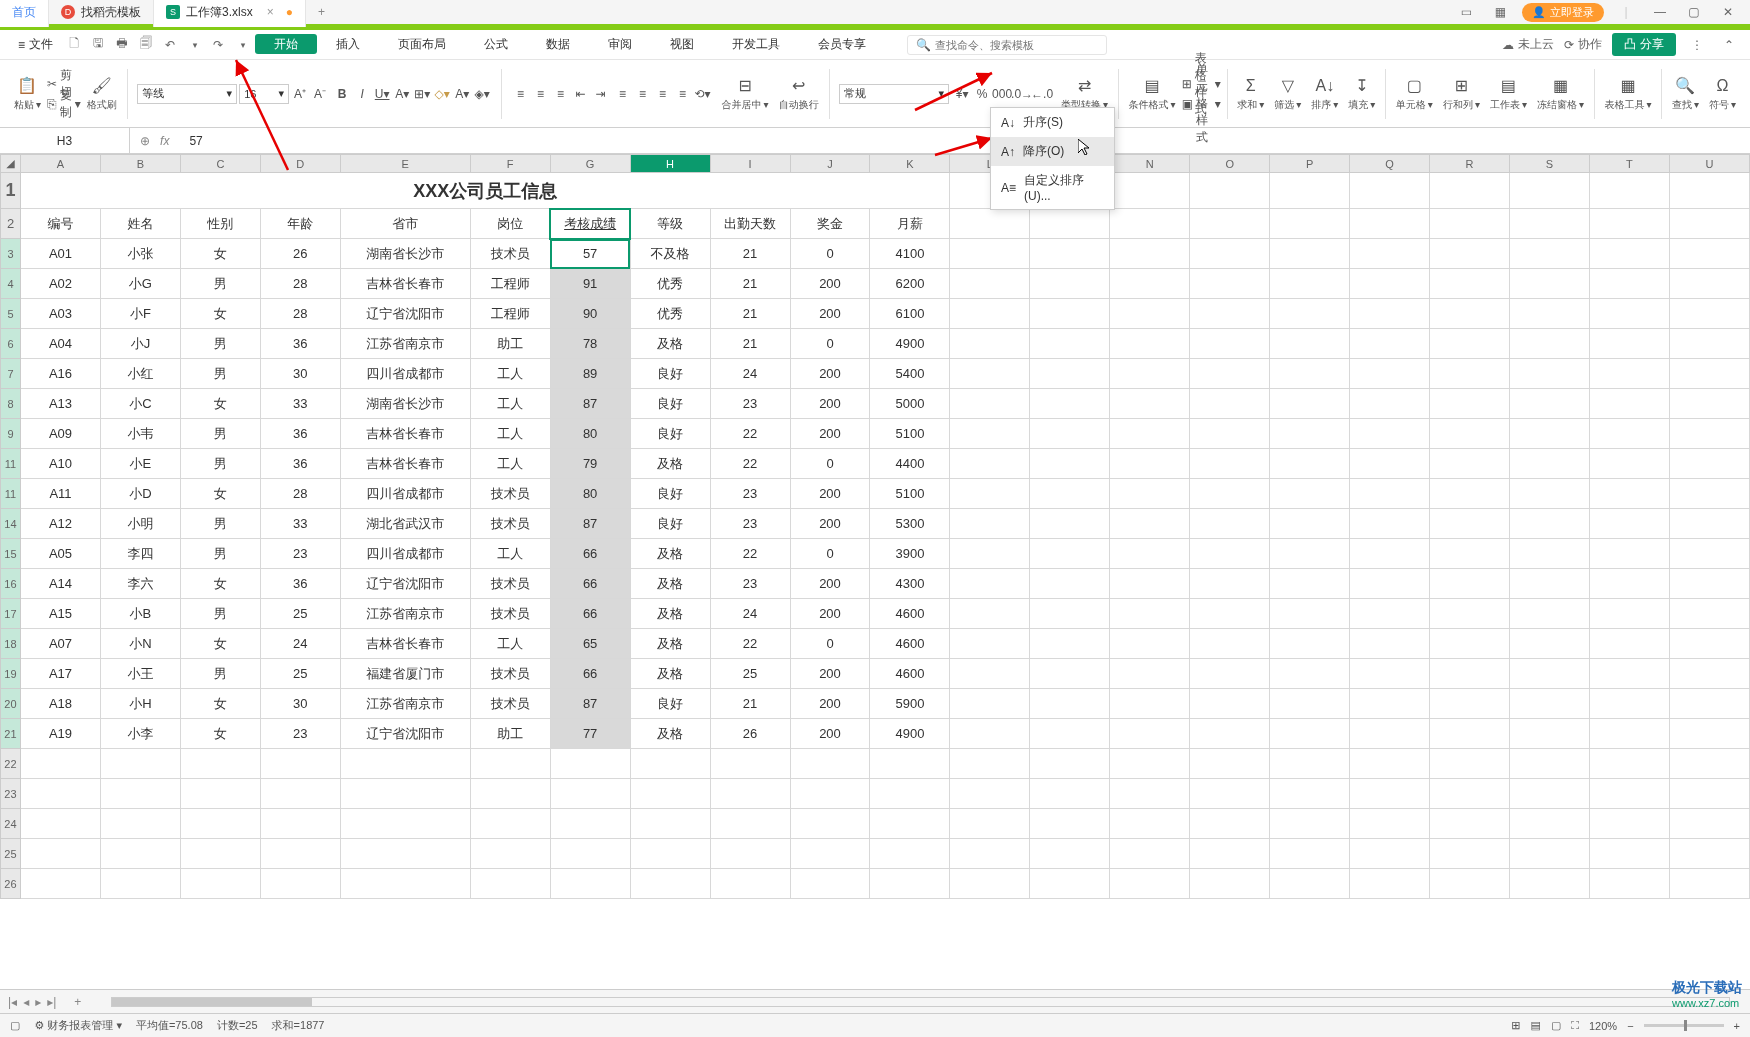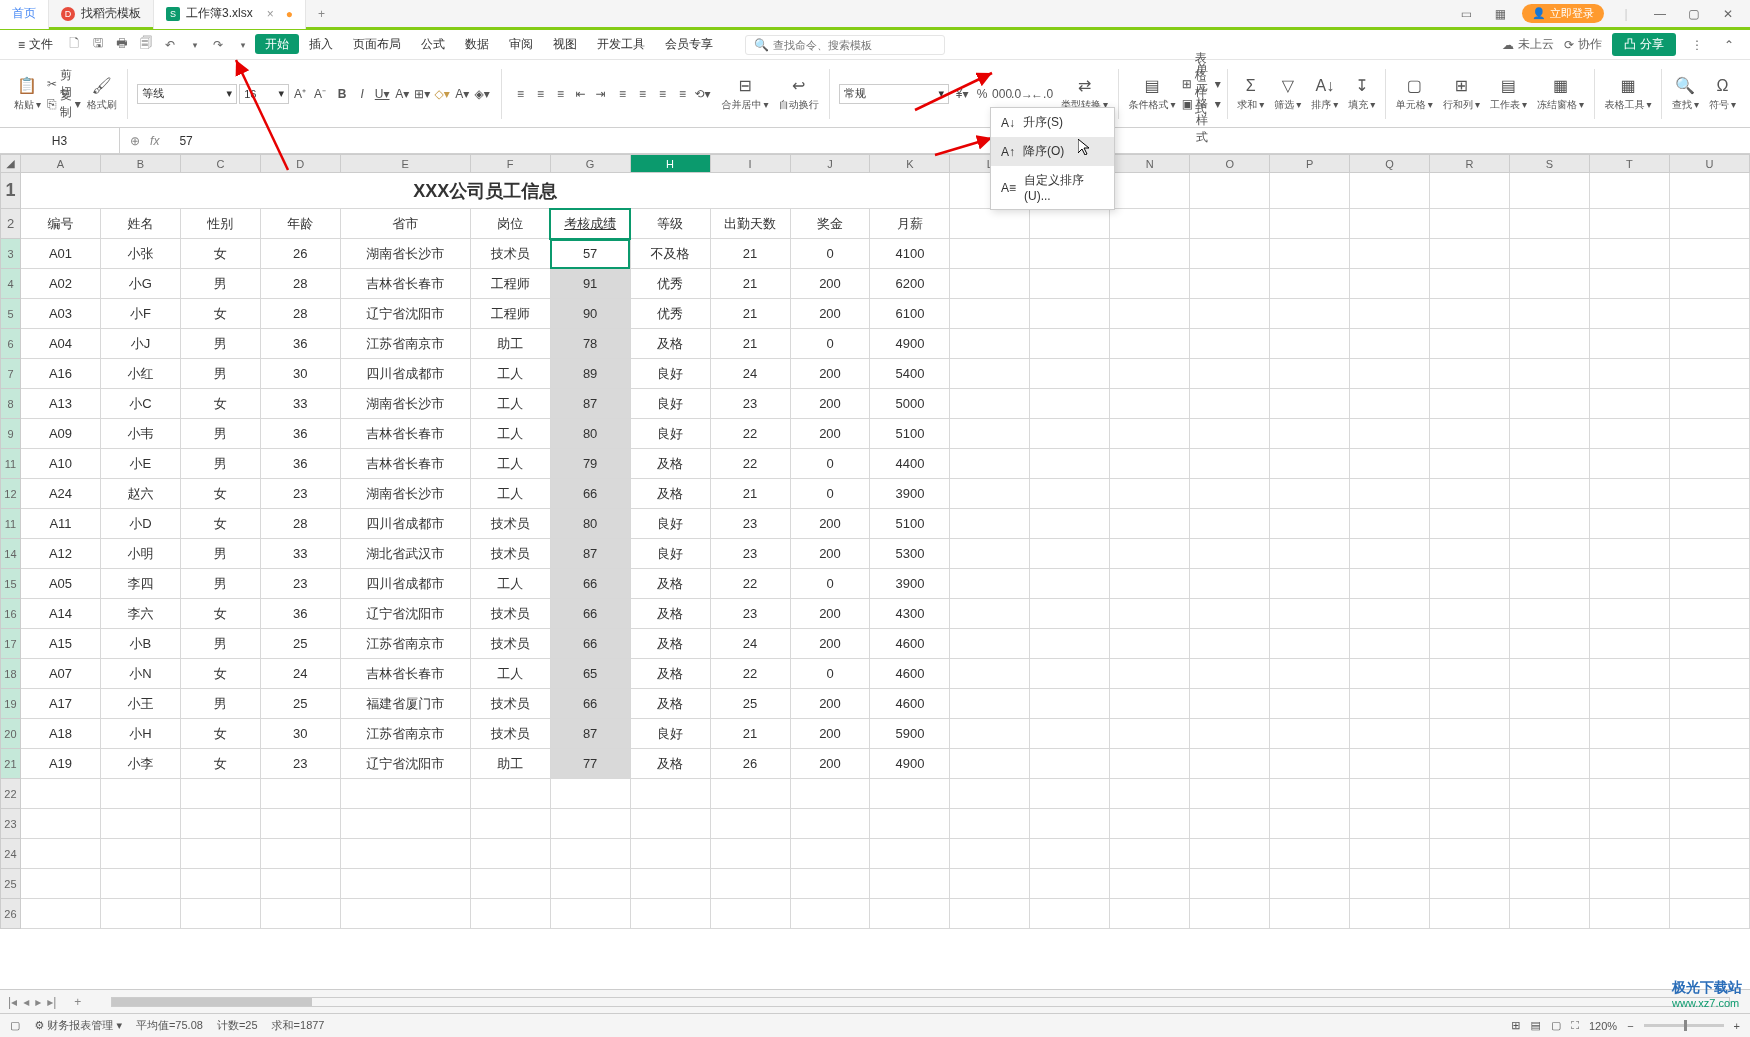--- a/index.html
+++ b/index.html
@@ -1,50 +1,50 @@
 <!DOCTYPE html>
 <html><head>
 <meta charset="utf-8">
 <style>
 * { margin: 0; padding: 0; box-sizing: border-box; }
 body { font-family: "Microsoft YaHei", sans-serif; font-size: 12px; color: #333; background: #fff; overflow: hidden; width: 1750px; height: 1037px; position: relative; }
-.titlebar { height: 30px; background: #f5f5f5; display: flex; align-items: center; border-bottom: 3px solid #84cc16; }
+.titlebar { height: 30px; background: #f5f5f5; display: flex; align-items: center; border-bottom: 6px solid #84cc16; }
 .tab { display: flex; align-items: center; padding: 0 12px; height: 30px; border-right: 1px solid #e5e5e5; gap: 6px; cursor: pointer; }
 .tab.home { color: #4b8bf4; background: #fff; }
 .tab.active { background: #fff; }
 .tab-icon { width: 14px; height: 14px; display: inline-flex; align-items: center; justify-content: center; }
 .tab-icon.green { background: #0b9a6d; color: #fff; border-radius: 2px; font-size: 9px; }
 .tab-icon.orange { background: #e74c3c; color: #fff; border-radius: 50%; font-size: 9px; }
 .tab-close { color: #999; margin-left: 8px; }
 .titlebar-right { margin-left: auto; display: flex; align-items: center; gap: 10px; padding-right: 10px; }
 .login-btn { background: #ff9a2e; color: #fff; padding: 2px 10px; border-radius: 10px; font-size: 11px; display: flex; align-items: center; gap: 4px; }
 .win-btn { width: 24px; height: 24px; display: flex; align-items: center; justify-content: center; color: #666; }
 .menubar { height: 30px; display: flex; align-items: center; padding: 0 10px; gap: 2px; border-bottom: 1px solid #e5e5e5; }
 .menu-file { display: flex; align-items: center; gap: 4px; padding: 0 8px; }
 .menu-icon-btn { width: 22px; height: 22px; display: flex; align-items: center; justify-content: center; color: #666; }
-.menu-tab { padding: 3px 10px; color: #333; cursor: pointer; }
+.menu-tab { padding: 3px 19px; color: #333; cursor: pointer; }
 .menu-tab.active { background: #0b9a6d; color: #fff; border-radius: 3px; }
 .search-box { margin-left: 20px; display: flex; align-items: center; gap: 4px; color: #999; border: 1px solid #e5e5e5; padding: 2px 8px; border-radius: 3px; flex: 0 0 200px; }
 .search-box input { border: none; outline: none; font-size: 11px; flex: 1; background: transparent; }
 .menubar-right { margin-left: auto; display: flex; align-items: center; gap: 10px; }
 .share-btn { background: #0b9a6d; color: #fff; padding: 3px 12px; border-radius: 3px; display: flex; align-items: center; gap: 4px; }
 .ribbon { height: 68px; display: flex; align-items: center; padding: 0 10px; border-bottom: 1px solid #d0d0d0; gap: 2px; }
 .ribbon-btn { display: flex; flex-direction: column; align-items: center; gap: 2px; padding: 2px 4px; color: #555; cursor: pointer; }
 .ribbon-btn .icon { width: 20px; height: 20px; display: flex; align-items: center; justify-content: center; font-size: 16px; }
 .ribbon-btn .lbl { font-size: 10px; white-space: nowrap; display: flex; align-items: center; gap: 2px; }
 .sep { width: 1px; height: 50px; background: #e0e0e0; margin: 0 4px; }
 .font-sel { display: flex; gap: 4px; padding: 0 4px; }
 .font-row { display: flex; gap: 2px; align-items: center; }
 .combo { border: 1px solid #ccc; height: 20px; display: flex; align-items: center; padding: 0 4px; font-size: 11px; background: #fff; }
 .combo.font { width: 100px; }
 .combo.size { width: 50px; justify-content: space-between; }
 .sm-btn { width: 18px; height: 18px; display: flex; align-items: center; justify-content: center; color: #555; font-size: 12px; cursor: pointer; }
 .dropdown-arrow::after { content: '▾'; font-size: 9px; margin-left: 2px; }
 .formula-bar { height: 26px; display: flex; align-items: center; border-bottom: 1px solid #d0d0d0; }
-.namebox { width: 120px; border-right: 1px solid #d0d0d0; height: 100%; display: flex; align-items: center; justify-content: center; font-size: 12px; }
+.namebox { width: 130px; border-right: 1px solid #d0d0d0; height: 100%; display: flex; align-items: center; justify-content: center; font-size: 12px; }
 .fx-icons { display: flex; align-items: center; gap: 10px; padding: 0 10px; color: #888; }
 .formula-input { flex: 1; padding: 0 10px; font-size: 12px; }
 .sheet-area { position: relative; height: 810px; overflow: hidden; }
 table { border-collapse: collapse; table-layout: fixed; }
 .sheet { position: absolute; left: 0; top: 0; }
 .colhdr th { background: #e8e8e8; border: 1px solid #ccc; height: 18px; font-weight: normal; font-size: 11px; color: #646464; }
 .colhdr th.sel { background: #0b9a6d; color: #fff; }
 .rownum { background: #e8e8e8; border: 1px solid #ccc; width: 20px; text-align: center; font-size: 11px; color: #646464; }
 .rownum.sel { background: #c5e8d9; }
 td { border: 1px solid #d8d8d8; height: 30px; text-align: center; font-size: 13px; background: #fff; }
@@ -541,44 +541,20 @@
           <td></td>
           <td></td>
           <td></td>
           <td></td>
           <td></td>
           <td></td>
           <td></td>
           <td></td>
         </tr>
         <tr class="data-row">
-          <td class="rownum sel">12</td>
-          <td class="">A24</td>
-          <td class="">赵六</td>
-          <td class="">女</td>
-          <td class="">23</td>
-          <td class="">湖南省长沙市</td>
-          <td class="">工人</td>
-          <td class="selcol">66</td>
-          <td class="">及格</td>
-          <td class="">21</td>
-          <td class="">0</td>
-          <td class="">3900</td>
-          <td></td>
-          <td></td>
-          <td></td>
-          <td></td>
-          <td></td>
-          <td></td>
-          <td></td>
-          <td></td>
-          <td></td>
-          <td></td>
-        </tr>
-        <tr class="data-row">
           <td class="rownum sel">11</td>
           <td class="">A11</td>
           <td class="">小D</td>
           <td class="">女</td>
           <td class="">28</td>
           <td class="">四川省成都市</td>
           <td class="">技术员</td>
           <td class="selcol">80</td>
           <td class="">良好</td>
           <td class="">23</td>

